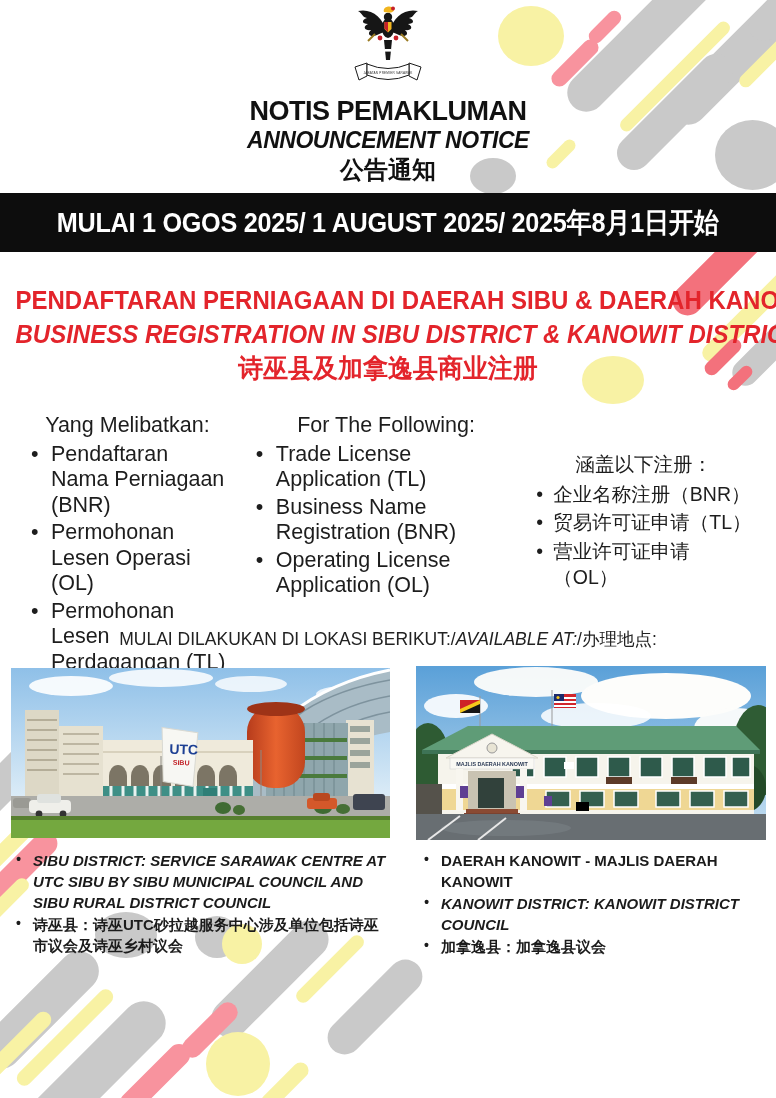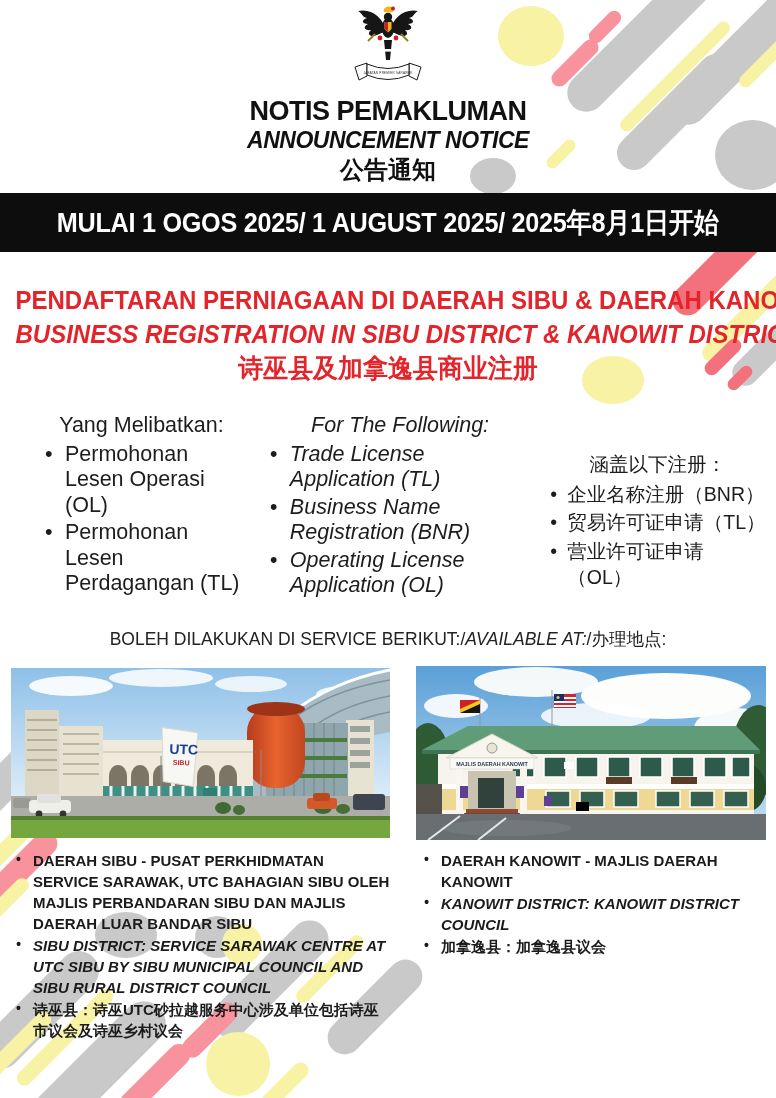--- a/index.html
+++ b/index.html
@@ -13,28 +13,28 @@
   .titles{top:97px;left:0;right:0;text-align:center;z-index:2;position:absolute;color:#111}
   .t1{font-size:27px;font-weight:800;letter-spacing:-.5px;line-height:29px}
   .t2{font-size:23px;font-weight:800;font-style:italic;letter-spacing:-.5px;line-height:29px}
   .t3{font-size:24px;font-weight:700;line-height:27px;margin-top:1px}
   .banner{position:absolute;left:0;top:193px;width:776px;height:59px;background:#0d0d0d;z-index:2;
           display:flex;align-items:center;justify-content:center}
   .banner span{color:#fff;font-size:28px;font-weight:800;white-space:nowrap;transform:scaleX(.9);letter-spacing:-.3px}
   .red-heading{position:absolute;top:283px;left:0;right:0;text-align:center;z-index:2;color:#e3242b;transform:scaleX(.96)}
   .red-heading div{white-space:nowrap;line-height:34px;font-weight:800}
   .rh1{font-size:25px}.rh2{font-size:25px;font-style:italic}.rh3{font-size:26px}
-  .cols{position:absolute;top:413px;left:42px;width:726px;display:flex;z-index:2}
+  .cols{position:absolute;top:413px;left:28px;width:726px;display:flex;z-index:2}
   .col{font-size:21.5px;line-height:25.5px;color:#1d1d1d}
   .col .chead{text-align:center;margin-bottom:3px}
   .col ul{list-style:none;margin:0;padding:0}
   .col li{position:relative;padding-left:23px;margin-bottom:2px}
   .col li::before{content:"\2022";position:absolute;left:3px;top:0}
   .col-my{width:200px}
-  .col-en{width:268px;margin-left:26px;font-style:italic}
+  .col-en{width:268px;margin-left:26px;}
   .col-zh{width:222px;margin-left:14px;font-size:19.5px;line-height:26.5px;padding-top:38px}
   .col-zh li{padding-left:20px}
   .avail{position:absolute;top:627px;left:0;right:0;text-align:center;font-size:17.5px;color:#222;z-index:2}
   .avail .it{font-style:italic}
   .photo{position:absolute;z-index:2;overflow:hidden}
   .photo svg{display:block}
   .ph-l{left:11px;top:668px;width:379px;height:170px}
   .ph-r{left:416px;top:666px;width:350px;height:174px}
   .blist{position:absolute;z-index:2;font-weight:700;font-size:15px;line-height:21px;color:#1b1b1b}
   .blist ul{list-style:none;margin:0;padding:0}
@@ -128,20 +128,21 @@
 <div class="red-heading">
   <div class="rh1">PENDAFTARAN PERNIAGAAN DI DAERAH SIBU &amp; DAERAH KANOWIT</div>
   <div class="rh2">BUSINESS REGISTRATION IN SIBU DISTRICT &amp; KANOWIT DISTRICT</div>
   <div class="rh3">诗巫县及加拿逸县商业注册</div>
 </div>
 
 <div class="cols">
   <div class="col col-my">
     <div class="chead">Yang Melibatkan:</div>
     <ul>
+      <li>Pendaftaran Nama Perniagaan (BNR)</li>
       <li>Permohonan Lesen Operasi (OL)</li>
       <li>Permohonan Lesen Perdagangan (TL)</li>
     </ul>
   </div>
   <div class="col col-en">
     <div class="chead">For The Following:</div>
     <ul>
       <li>Trade License Application (TL)</li>
       <li>Business Name Registration (BNR)</li>
       <li>Operating License Application (OL)</li>
@@ -151,21 +152,21 @@
     <div class="chead">涵盖以下注册：</div>
     <ul>
       <li>企业名称注册（BNR）</li>
       <li>贸易许可证申请（TL）</li>
       <li>营业许可证申请（OL）</li>
     </ul>
   </div>
 </div>
 
 <div class="avail">
-  <span>BOLEH DILAKUKAN DI SERVICE BERIKUT:/</span><span class="it">AVAILABLE AT:</span><span>/办理地点:</span>
+  <span>MULAI DILAKUKAN DI LOKASI BERIKUT:/</span><span class="it">AVAILABLE AT:</span><span>/办理地点:</span>
 </div>
 
 <div class="photo ph-l">
   <svg viewBox="0 0 379 170" width="379" height="170">
     <defs>
       <linearGradient id="sky1" x1="0" y1="0" x2="0" y2="1">
         <stop offset="0" stop-color="#8fc0e8"></stop>
           <stop offset="1" stop-color="#dcecf7"></stop>
       </linearGradient>
       <linearGradient id="cyl" x1="0" y1="0" x2="1" y2="0">
@@ -314,21 +315,20 @@
     <rect x="0" y="118" width="26" height="30" fill="#55524b"></rect>
     <rect x="0" y="148" width="350" height="26" fill="#686e72"></rect>
     <ellipse cx="90" cy="162" rx="65" ry="8" fill="#7a8085" opacity=".6"></ellipse>
     <line x1="12" y1="174" x2="44" y2="150" stroke="#e8e8e8" stroke-width="2"></line>
     <line x1="62" y1="174" x2="90" y2="152" stroke="#e8e8e8" stroke-width="2"></line>
   </svg>
 </div>
 
 <div class="blist bl-sibu">
   <ul>
-    <li>DAERAH SIBU - PUSAT PERKHIDMATAN SERVICE SARAWAK, UTC BAHAGIAN SIBU OLEH MAJLIS PERBANDARAN SIBU DAN MAJLIS DAERAH LUAR BANDAR SIBU</li>
     <li class="ital">SIBU DISTRICT: SERVICE SARAWAK CENTRE AT UTC SIBU BY SIBU MUNICIPAL COUNCIL AND SIBU RURAL DISTRICT COUNCIL</li>
     <li>诗巫县：诗巫UTC砂拉越服务中心涉及单位包括诗巫市议会及诗巫乡村议会</li>
   </ul>
 </div>
 <div class="blist bl-kan">
   <ul>
     <li>DAERAH KANOWIT - MAJLIS DAERAH KANOWIT</li>
     <li class="ital">KANOWIT DISTRICT: KANOWIT DISTRICT COUNCIL</li>
     <li>加拿逸县：加拿逸县议会</li>
   </ul>

